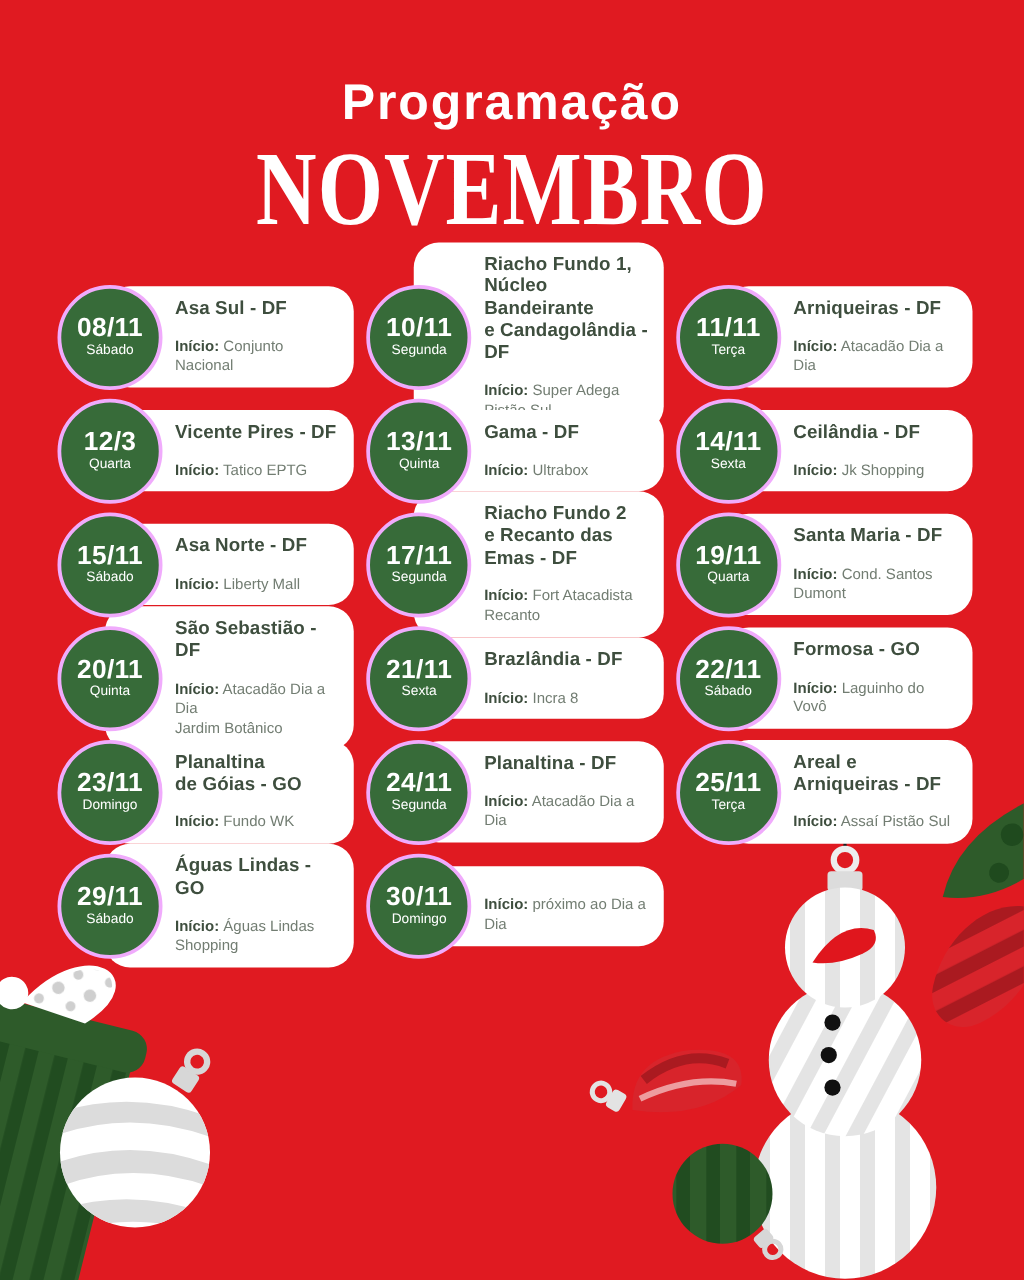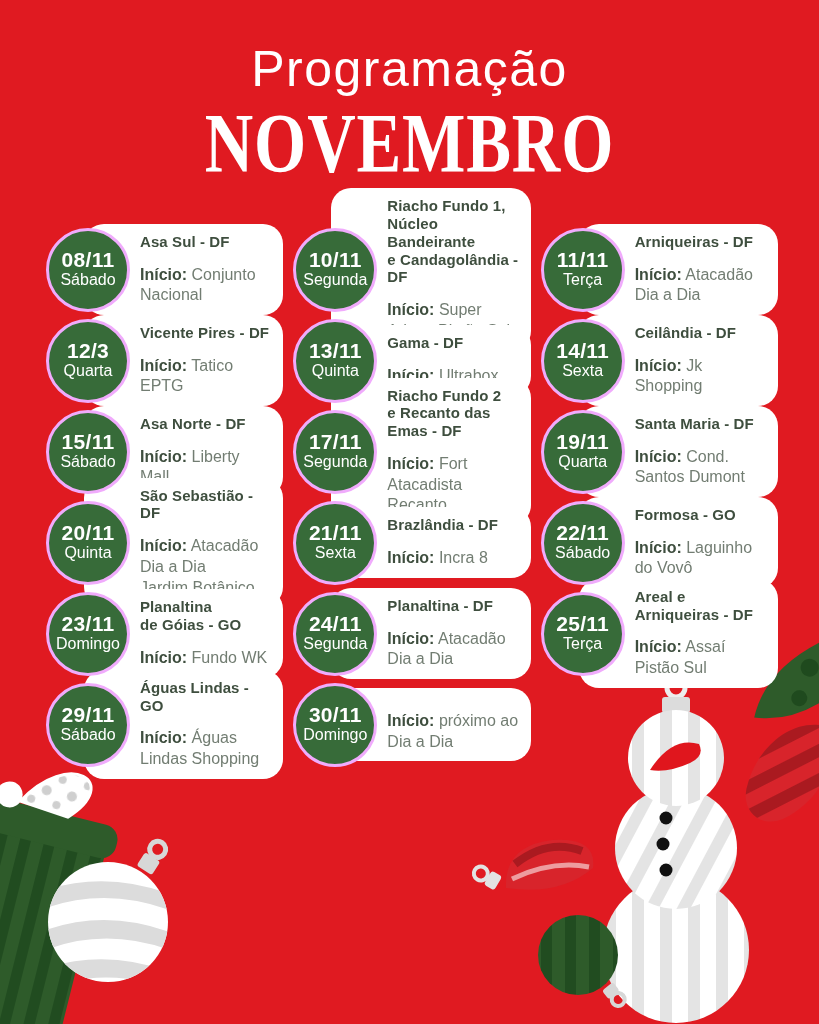--- a/index.html
+++ b/index.html
@@ -4,46 +4,46 @@
 <style>
   *{margin:0;padding:0;box-sizing:border-box}
   html,body{width:819px;height:1024px}
   body{
     background:var(--bg,#e01a21);
     font-family:"Liberation Sans",sans-serif;
     position:relative;overflow:hidden;color:#fff;
   }
   .deco{position:absolute;top:0;left:0;z-index:0;pointer-events:none}
   .header{position:absolute;top:0;left:0;right:0;text-align:center;z-index:1}
-  .subtitle{margin-top:40px;font-size:50px;font-weight:400;letter-spacing:1.5px}
+  .subtitle{margin-top:60px;font-size:40px;font-weight:700;letter-spacing:1.5px}
   .title{
     font-family:"Liberation Serif",serif;font-weight:700;font-size:78px;
     line-height:1;margin-top:4px;letter-spacing:1px;
     transform:scale(.86,1.08);transform-origin:center top;
   }
   #events-grid{
     position:absolute;top:224px;left:46px;width:732px;z-index:1;
     display:grid;grid-template-columns:repeat(3,1fr);grid-auto-rows:91px;column-gap:10px;
   }
   .card{display:flex;align-items:center}
   .circle{
     width:84px;height:84px;min-width:84px;border-radius:50%;
     background:var(--green,#376b39);border:3px solid #f0abfc;
     display:flex;flex-direction:column;align-items:center;justify-content:center;
     position:relative;z-index:2;text-align:center;
   }
   .date{font-size:21px;font-weight:700;line-height:1.05;letter-spacing:.3px}
-  .weekday{font-size:16px;line-height:1.15}
+  .weekday{font-size:11px;line-height:1.15}
   .pill{
     flex:1;margin-left:-46px;background:#fff;border-radius:20px;min-height:64px;
     padding:9px 12px 9px 56px;display:flex;flex-direction:column;justify-content:center;
     color:var(--text,#3e4e3e);position:relative;z-index:1;
   }
   .loc{font-size:15px;font-weight:700;line-height:1.18;white-space:pre-line;letter-spacing:.1px}
-  .start{font-size:16px;margin-top:14px;line-height:1.3}
+  .start{font-size:12px;margin-top:14px;line-height:1.3}
   .start-label{font-weight:700}
   .start-value{color:var(--muted,#727d72);white-space:pre-line}
 </style>
 </head>
 <body>
 
 <svg class="deco" width="819" height="1024" viewBox="0 0 819 1024">
   <defs>
     <pattern id="gstr" width="24" height="20" patternUnits="userSpaceOnUse">
       <rect width="24" height="20" fill="#2e5b2a"></rect>

